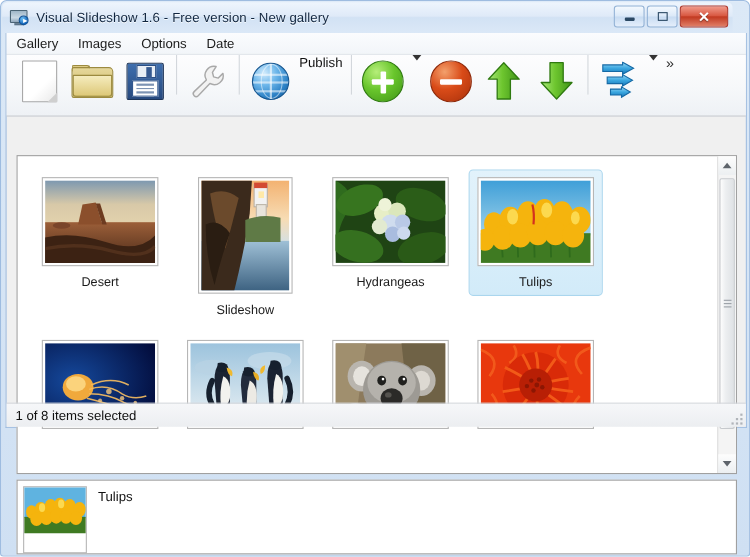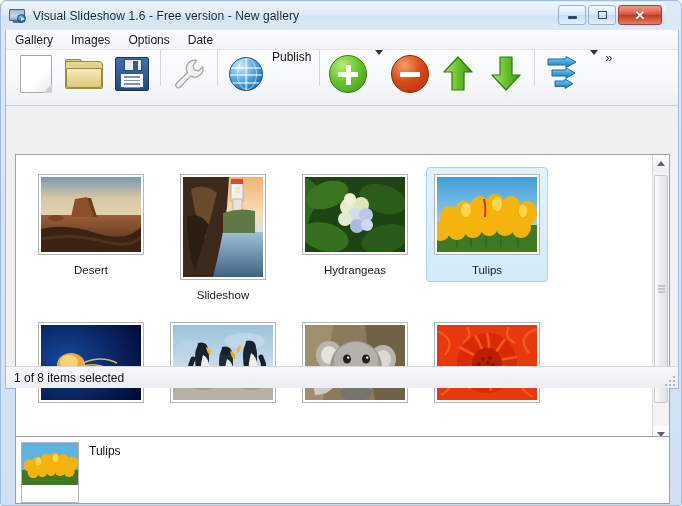--- a/index.html
+++ b/index.html
@@ -200,21 +200,21 @@
   }
   .ic-plus .h, .ic-plus .v, .ic-minus .h {
     position: absolute; background: #fff; border-radius: 1px;
   }
   .ic-plus .h, .ic-minus .h { left: 8px; top: 16px; width: 20px; height: 5px; }
   .ic-plus .v { left: 15.5px; top: 8.5px; width: 5px; height: 20px; }
   .ic-arrow-up, .ic-arrow-dn { width: 32px; height: 38px; position: relative; }
 
   
   .listpanel {
-    position: absolute; left: 9px; top: 124px;
+    position: absolute; left: 9px; top: 111px;
     width: 655px; height: 290px;
     background: #fff; border: 1px solid #a0a0a0;
     box-sizing: border-box; overflow: hidden;
   }
   .thumbs {
     position: absolute; left: 0; top: 0; right: 18px; bottom: 0;
     padding: 12px 0 0 14px; box-sizing: border-box;
   }
   .row { display: flex; align-items: flex-start; }
   .cell {

